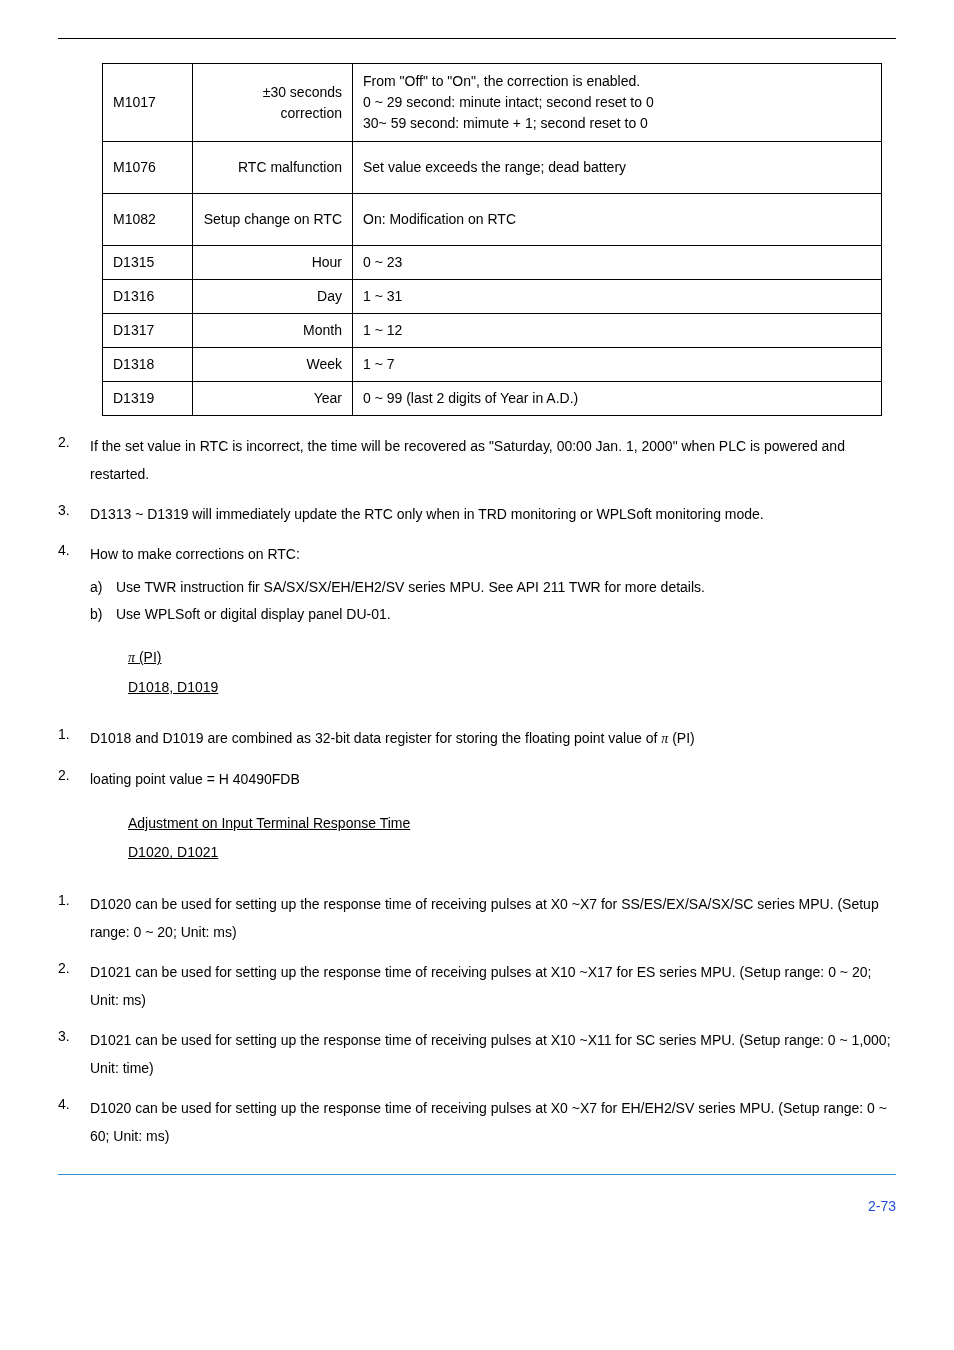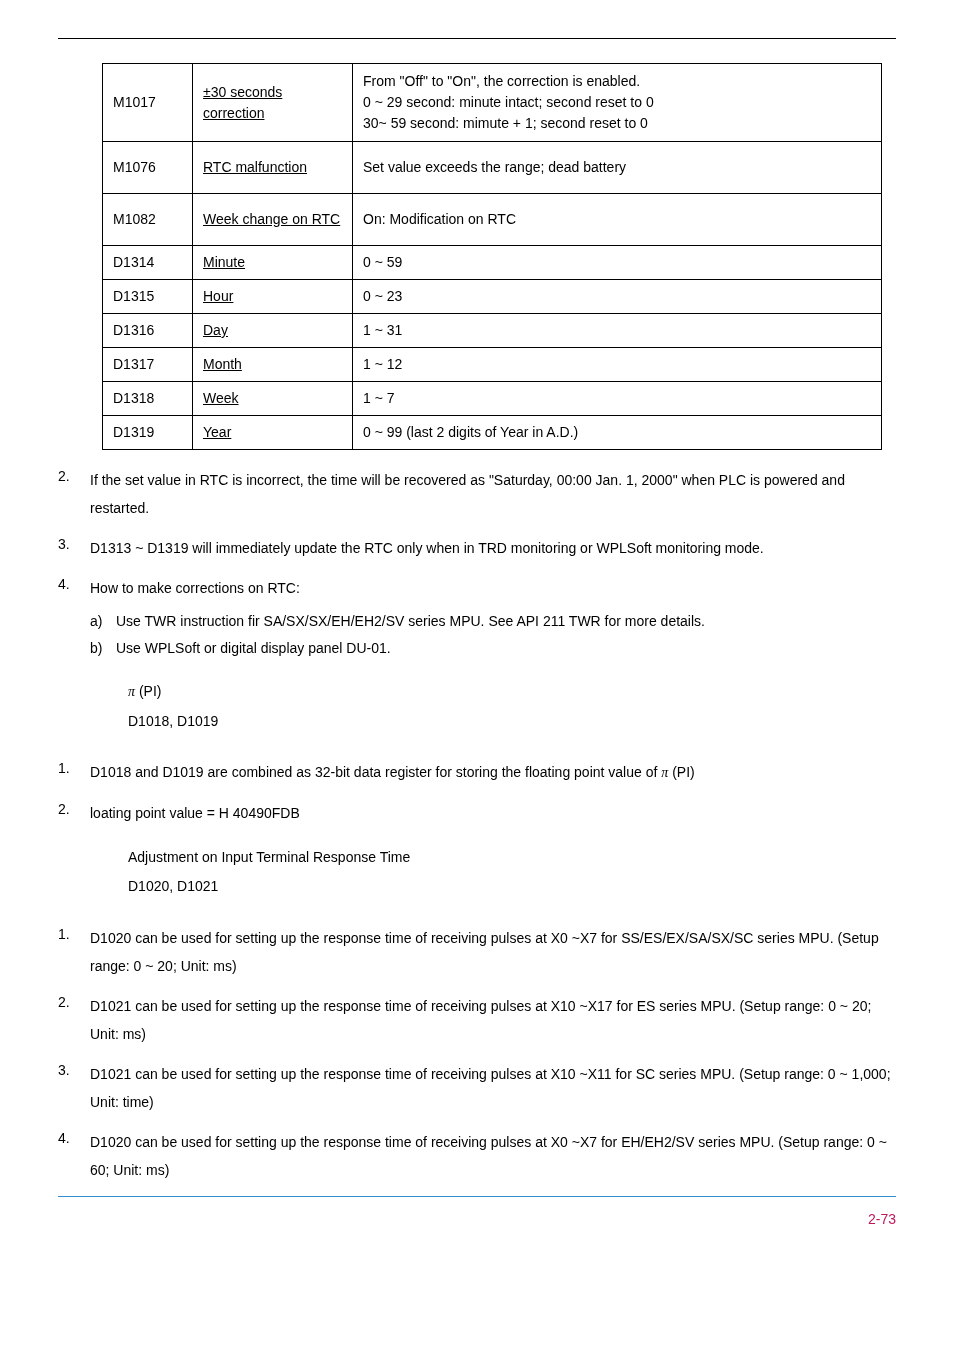--- a/index.html
+++ b/index.html
@@ -20,21 +20,21 @@
     margin-left: 44px;
     margin-bottom: 16px;
   }
   table.main td {
     border: 1px solid #000;
     padding: 6px 10px;
     vertical-align: middle;
     font-size: 14px;
   }
   table.main td.c0 { width: 90px; text-align: left; }
-  table.main td.c1 { width: 160px; text-align: left; text-decoration: underline; }
+  table.main td.c1 { width: 160px; text-align: right; }
   table.main td.c2 { padding-left: 10px; }
   table.main td.tall { height: 78px; }
   table.main td.med { height: 52px; }
   ol.num {
     list-style: none;
     margin-left: 0;
     padding: 0;
   }
   ol.num > li {
     display: flex;
@@ -48,28 +48,29 @@
   ol.num > li > .body {
     flex: 1;
     line-height: 2;
   }
   .sub { margin-top: 6px; }
   .sub .row { display:flex; line-height: 1.9; }
   .sub .row .m { width: 26px; flex:none; }
   .section-block {
     margin: 16px 0 22px 70px;
     line-height: 2.1;
+    text-decoration: underline;
   }
   .pi { font-family: 'Times New Roman', serif; font-style: italic; }
   .footer-rule {
     border-top: 1.5px solid #338ecf;
-    margin-top: 12px;
-    padding-top: 12px;
+    margin-top: 24px;
+    padding-top: 21px;
     text-align: right;
-    color: #be185d;
+    color: #1d4ed8;
     font-size: 14px;
   }
 </style>
 </head>
 <body>
 
 <div class="top-rule"></div>
 
 <table class="main">
   <tbody id="tbody">
@@ -78,27 +79,22 @@
         <td class="c1 tall">±30 seconds correction</td>
         <td class="c2 tall">From "Off" to "On", the correction is enabled.<br>0 ~ 29 second: minute intact; second reset to 0<br>30~ 59 second: mimute + 1; second reset to 0</td>
       </tr>
       <tr>
         <td class="c0 med">M1076</td>
         <td class="c1 med">RTC malfunction</td>
         <td class="c2 med">Set value exceeds the range; dead battery</td>
       </tr>
       <tr>
         <td class="c0 med">M1082</td>
-        <td class="c1 med">Week change on RTC</td>
+        <td class="c1 med">Setup change on RTC</td>
         <td class="c2 med">On: Modification on RTC</td>
-      </tr>
-      <tr>
-        <td class="c0 ">D1314</td>
-        <td class="c1 ">Minute</td>
-        <td class="c2 ">0 ~ 59</td>
       </tr>
       <tr>
         <td class="c0 ">D1315</td>
         <td class="c1 ">Hour</td>
         <td class="c2 ">0 ~ 23</td>
       </tr>
       <tr>
         <td class="c0 ">D1316</td>
         <td class="c1 ">Day</td>
         <td class="c2 ">1 ~ 31</td>

